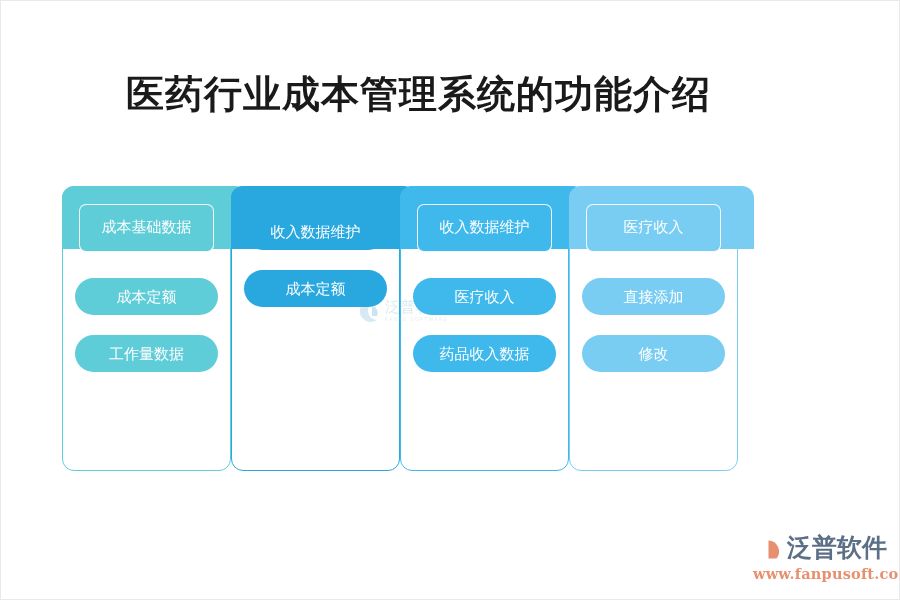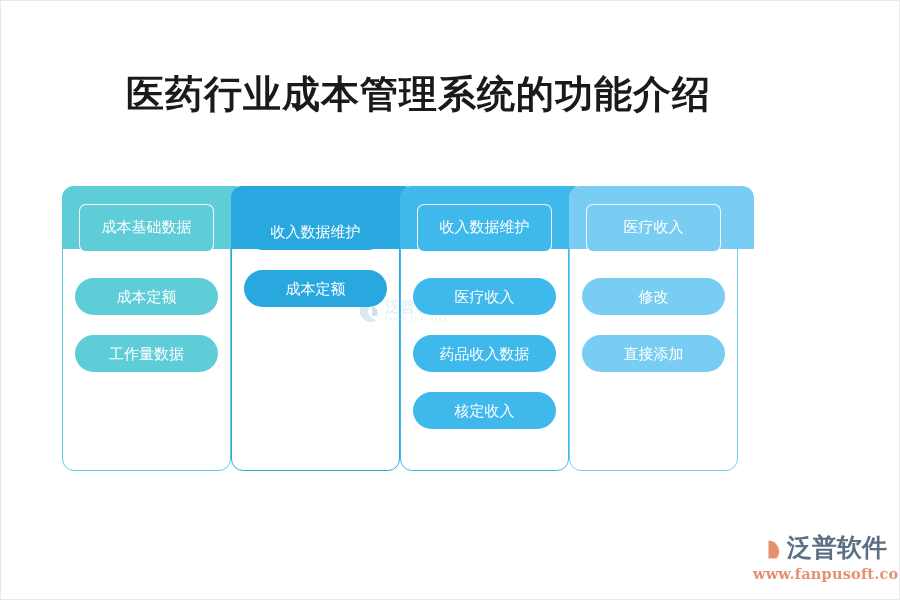--- a/index.html
+++ b/index.html
@@ -214,29 +214,28 @@
           <div class="card-item">收入数据维护</div>
           <div class="card-item">成本定额</div>
         </div>
       </div>
       <div class="card" style="--accent: #3fb8ec;">
         <div class="card-band"></div>
         <div class="card-header">收入数据维护</div>
         <div class="card-items">
           <div class="card-item">医疗收入</div>
           <div class="card-item">药品收入数据</div>
-          <div class="card-item">核定收入</div>
         </div>
       </div>
       <div class="card" style="--accent: #79cdf2;">
         <div class="card-band"></div>
         <div class="card-header">医疗收入</div>
         <div class="card-items">
+          <div class="card-item">直接添加</div>
           <div class="card-item">修改</div>
-          <div class="card-item">直接添加</div>
         </div>
       </div>
     </div>
 
   <div id="watermark">
     <svg class="wm-mark" viewBox="0 0 24 24">
       <path d="M18 3 A11 11 0 1 0 18 21 A9 9 0 1 1 18 3 Z" fill="#7fb9d8"></path>
       <path d="M13 7 A7 7 0 0 1 18 17 L13 17 Z" fill="#5aa7cc"></path>
     </svg>
     <div class="wm-text">泛普软件</div>

